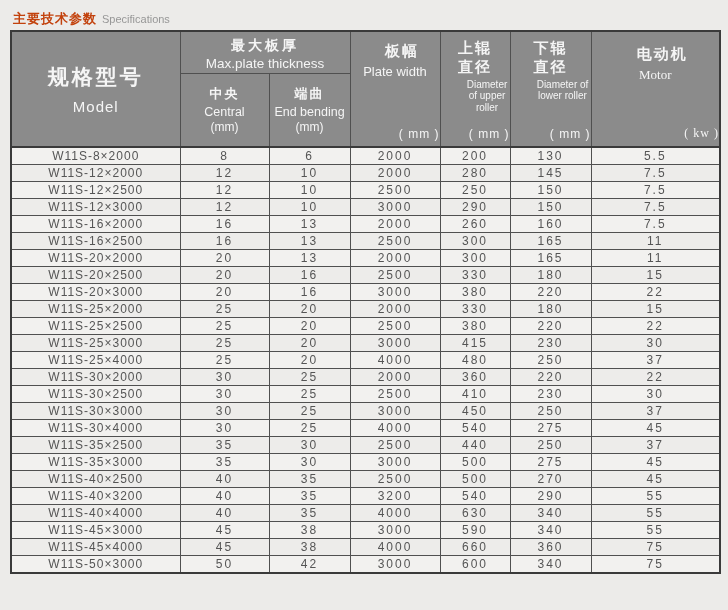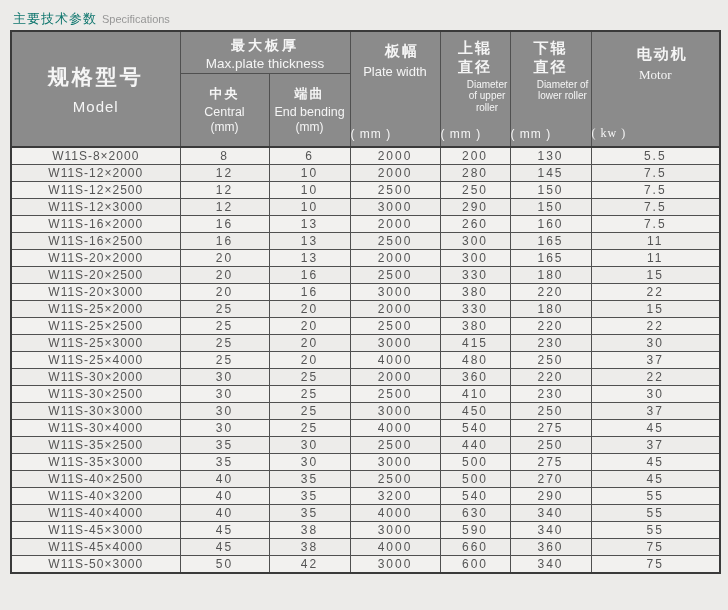--- a/index.html
+++ b/index.html
@@ -3,21 +3,21 @@
 <meta charset="utf-8">
 <style>
   html,body{margin:0;padding:0;}
   body{
     width:728px;height:610px;position:relative;
     background:#ecebe9;
     font-family:"Liberation Sans","DejaVu Sans",sans-serif;
     overflow:hidden;
   }
   .page-title{position:absolute;top:9px;left:13px;white-space:nowrap;}
-  .page-title .zh{font-weight:normal;font-size:13px;color:#0f766e;letter-spacing:1px;}
+  .page-title .zh{font-weight:bold;font-size:13px;color:#c2410c;letter-spacing:1px;}
   .page-title .en{font-size:11px;color:#979797;margin-left:5px;}
 
   table.specs{
     position:absolute;top:30px;left:10px;
     width:709px;table-layout:fixed;border-collapse:collapse;
     border:2px solid #3a3a3a;
   }
   th,td{border:1px solid #505050;padding:0;margin:0;}
   thead th{
     background:#8b8b8b;color:#f5f5f5;font-weight:normal;
@@ -35,21 +35,21 @@
   .model-en{font-size:15px;letter-spacing:1px;margin-top:7px;}
   .grp-zh{font-size:14px;font-weight:bold;letter-spacing:3px;margin-top:3px;}
   .grp-en{font-size:13.5px;margin-top:1px;}
   .sub-zh{font-size:13px;font-weight:bold;letter-spacing:2px;}
   .sub-en{font-size:12.5px;margin-top:2px;}
   .sub-unit{font-size:12px;margin-top:1px;}
   .col-zh{font-size:15px;font-weight:bold;letter-spacing:2px;line-height:1.25;margin-left:14px;}
   .cjk-narrow{width:36px;margin:0 auto;word-break:break-all;}
   .col-en{font-size:13px;margin-top:3px;}
   .small-en{font-size:10px;line-height:1.15;margin-top:2px;padding-left:24px;}
-  .unit-bottom{position:absolute;bottom:5px;left:0;right:0;text-align:left;font-size:12px;letter-spacing:1px;}
+  .unit-bottom{position:absolute;bottom:5px;left:0;right:0;text-align:right;font-size:12px;letter-spacing:1px;}
 
   tbody td{
     background:#f2f1ef;height:16px;line-height:16px;
     text-align:center;font-size:12px;color:#555;
     letter-spacing:2px;white-space:nowrap;overflow:hidden;
   }
   tbody tr:nth-child(even) td{background:#edecea;}
   tbody td.model{letter-spacing:1px;}
 
   .page-footer{position:absolute;left:5px;top:577px;width:720px;}

